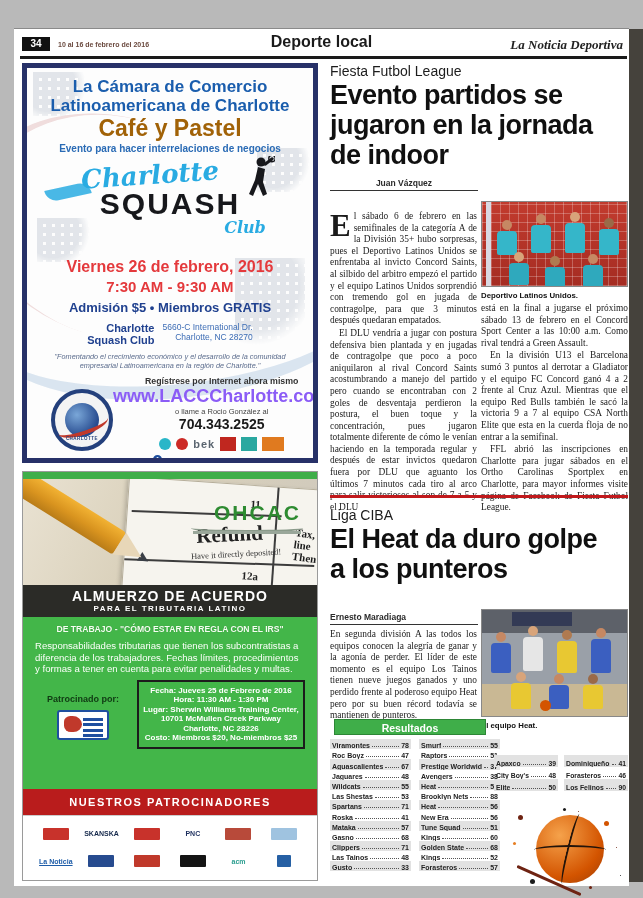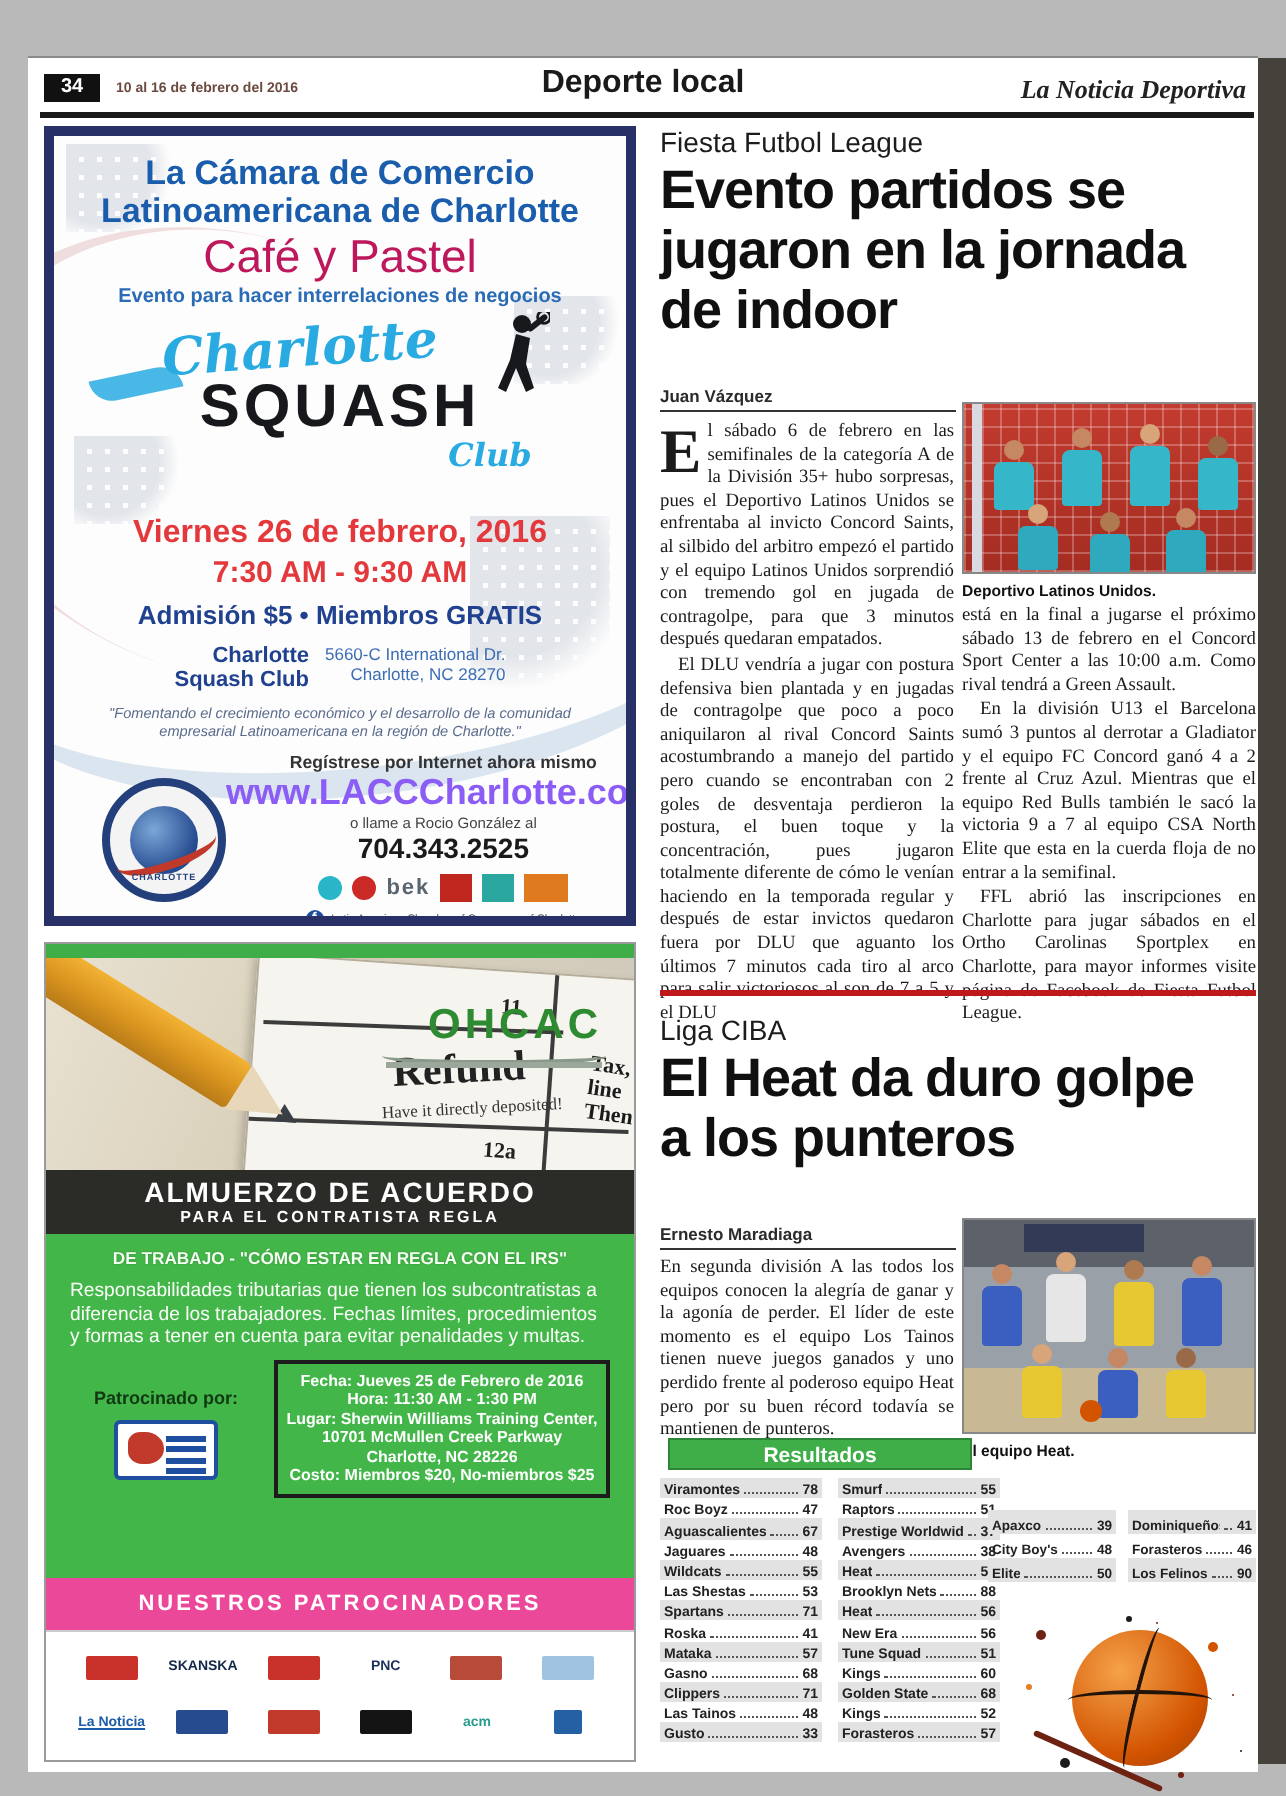--- a/index.html
+++ b/index.html
@@ -15,21 +15,21 @@
   .hdr-rule { position:absolute; left:6px; top:27px; width:607px; height:3px; background:#1a1a1a; }
 
   
   .ad1 { position:absolute; left:8px; top:34px; width:296px; height:400px; background:#fdfdfd; border:5px solid #273168; overflow:hidden; text-align:center; }
   .pix { position:absolute; width:54px; height:44px; opacity:.5;
     background-image:linear-gradient(#c9cfd8 70%,transparent 70%),linear-gradient(90deg,#c9cfd8 70%,transparent 70%);
     background-size:9px 9px; background-blend-mode:lighten; -webkit-mask-image:radial-gradient(circle at 30% 30%, #000 55%, transparent 75%); mask-image:radial-gradient(circle at 30% 30%, #000 55%, transparent 75%); }
   .swoosh { position:absolute; left:-40px; bottom:60px; width:380px; height:160px; border-radius:50%; border-bottom:14px solid rgba(176,200,225,.45); transform:rotate(-6deg); }
   .swoosh2 { position:absolute; left:-60px; bottom:120px; width:300px; height:220px; border-radius:50%; border-left:10px solid rgba(215,160,160,.35); transform:rotate(18deg); }
   .ad1-l1 { margin-top:9px; font-size:17px; line-height:19px; font-weight:bold; color:#1a5dad; position:relative; }
-  .ad1-event { font-size:23px; line-height:25px; font-weight:normal; color:#be185d; margin-top:1px; position:relative;}
+  .ad1-event { font-size:23px; line-height:25px; font-weight:bold; color:#a16207; margin-top:1px; position:relative;}
   .ad1-tag { font-size:10px; font-weight:bold; color:#2a6bb5; margin-top:2px; position:relative; }
   .sq-logo { position:relative; margin-top:6px; height:92px; }
   .sq-charlotte { font-family:"DejaVu Serif",serif; font-style:italic; font-weight:bold; font-size:26px; color:#29abe2; transform:rotate(-4deg); margin-right:40px; }
   .sq-squash { font-size:30px; font-weight:900; letter-spacing:2px; color:#17181c; line-height:28px; position:relative; }
   .sq-squash::before { content:""; position:absolute; left:18px; top:-4px; width:46px; height:12px; background:#29abe2; border-radius:0 12px 0 12px; transform:rotate(-12deg); opacity:.85; }
   .sq-club { font-family:"DejaVu Serif",serif; font-style:italic; font-weight:bold; font-size:16px; color:#29abe2; margin-left:150px; }
   .sq-player { position:absolute; right:38px; top:-4px; }
   .ad1-red1 { font-size:16px; font-weight:bold; color:#e4393c; margin-top:6px; position:relative;}
   .ad1-red2 { font-size:15px; font-weight:bold; color:#e4393c; margin-top:2px; position:relative;}
   .ad1-adm { font-size:13px; font-weight:bold; color:#20418f; margin-top:5px; position:relative;}
@@ -78,21 +78,21 @@
   .ad2-gtitle { font-size:8.6px; line-height:10px; font-weight:bold; text-align:center; color:#f3fff0; text-shadow:0 0 1px rgba(0,0,0,.25); }
   .ad2-gbody { font-size:9.6px; line-height:11.5px; margin-top:6px; color:#fbfff9; }
   .ad2-grow { display:flex; margin-top:5px; align-items:flex-start; }
   .ad2-patro { width:96px; text-align:center; }
   .ad2-patro-lbl { font-size:9px; font-weight:bold; color:#103913; margin-top:14px; }
   .sw-logo { width:52px; height:30px; background:#fff; border:2px solid #1f4fa0; border-radius:3px; margin:6px auto 0; position:relative; }
   .sw-blob { position:absolute; left:5px; top:4px; width:18px; height:16px; background:#c0392b; border-radius:40% 60% 55% 45%; }
   .sw-bars { position:absolute; right:4px; top:6px; width:20px; }
   .sw-bars div { height:3px; background:#1f4fa0; margin-bottom:2.5px; }
   .ad2-details { flex:1; border:2px solid #1c1c1c; margin-left:6px; padding:4px 4px; text-align:center; font-size:8px; line-height:9.6px; font-weight:bold; color:#ffffff; }
-  .ad2-blackbar { height:26px; background:#ec4899; color:#fff; text-align:center; font-size:11px; font-weight:bold; letter-spacing:1.5px; line-height:26px; }
+  .ad2-blackbar { height:26px; background:#b91c1c; color:#fff; text-align:center; font-size:11px; font-weight:bold; letter-spacing:1.5px; line-height:26px; }
   .ad2-sponsors { height:64px; background:#fff; border-top:1px solid #ccc; display:grid; grid-template-columns:repeat(6,1fr); align-items:center; justify-items:center; padding:4px 10px; }
   .sp-txt { font-size:7px; font-weight:900; }
   .sp-blk { width:26px; height:12px; border-radius:1px; }
 
   
   .rightcol { position:absolute; left:316px; top:34px; width:298px; height:822px; }
   .kicker { position:absolute; left:0; font-size:14px; color:#1c1c1c; }
   .headline { position:absolute; left:0; font-weight:bold; color:#101010; font-size:27px; line-height:30px; letter-spacing:-.5px; width:285px; }
   .byline { position:absolute; left:0; width:148px; font-size:8.5px; font-weight:bold; color:#2b2b2b; border-bottom:1.5px solid #333; padding-bottom:2px; }
   .bodycol { position:absolute; width:147px; font-family:"Liberation Serif",serif; font-size:9.4px; line-height:11.6px; color:#1b1b1b; text-align:justify; }
@@ -225,21 +225,21 @@
           <div>Then</div>
         </div>
       </div>
       <div class="pencil"></div>
       <div class="ohcac">OHCAC</div>
       <div class="ohcac-swoosh"></div>
       <div class="ohcac-tag"></div>
     </div>
     <div class="ad2-darkbar">
       <div class="ad2-db1">ALMUERZO DE ACUERDO</div>
-      <div class="ad2-db2">PARA EL CONTRATISTA REGLA</div>
+      <div class="ad2-db2">PARA EL TRIBUTARIA LATINO</div>
     </div>
     <div class="ad2-green">
       <div class="ad2-gtitle">DE TRABAJO - "CÓMO ESTAR EN REGLA CON EL IRS"</div>
       <div class="ad2-gbody">Responsabilidades tributarias que tienen los subcontratistas a diferencia de los trabajadores. Fechas límites, procedimientos y formas a tener en cuenta para evitar penalidades y multas.</div>
       <div class="ad2-grow">
         <div class="ad2-patro">
           <div class="ad2-patro-lbl">Patrocinado por:</div>
           <div class="sw-logo">
             <div class="sw-blob"></div>
             <div class="sw-bars">
@@ -274,21 +274,21 @@
       <span class="sp-blk" style="background:#141414;"></span>
       <span class="sp-txt" style="color:#2a9d8f;">acm</span>
       <span class="sp-blk" style="background:#2660a4;width:14px;"></span>
     </div>
   </div>
 
   <div class="rightcol">
 
     <div class="kicker" style="top:0;">Fiesta Futbol League</div>
     <div class="headline" style="top:17px;">Evento partidos se jugaron en la jornada de indoor</div>
-    <div class="byline" style="top:130px;">Juan Vázquez</div>
+    <div class="byline" style="top:115px;text-align:center;">Juan Vázquez</div>
 
     <div class="bodycol" style="left:0;top:148px;">
       <p><span class="dropcap">E</span><span>l sábado 6 de febrero en las semifinales de la categoría A de la División 35+ hubo sorpresas, pues el Deportivo Latinos Unidos se enfrentaba al invicto Concord Saints, al silbido del arbitro empezó el partido y el equipo Latinos Unidos sorprendió con tremendo gol en jugada de contragolpe, para que 3 minutos después quedaran empatados.</span></p>
       <p>El DLU vendría a jugar con postura defensiva bien plantada y en jugadas de contragolpe que poco a poco aniquilaron al rival Concord Saints acostumbrando a manejo del partido pero cuando se encontraban con 2 goles de desventaja perdieron la postura, el buen toque y la concentración, pues jugaron totalmente diferente de cómo le venían haciendo en la temporada regular y después de estar invictos quedaron fuera por DLU que aguanto los últimos 7 minutos cada tiro al arco para salir victoriosos al son de 7 a 5 y el DLU</p>
     </div>
 
     <div class="photo" style="left:151px;top:138px;height:86px;">
       <div class="net">
         <div style="position:absolute;left:4px;top:0;width:5px;height:100%;background:#d9d9e2;"></div>
         <div class="person" style="left:14px;top:18px;">

